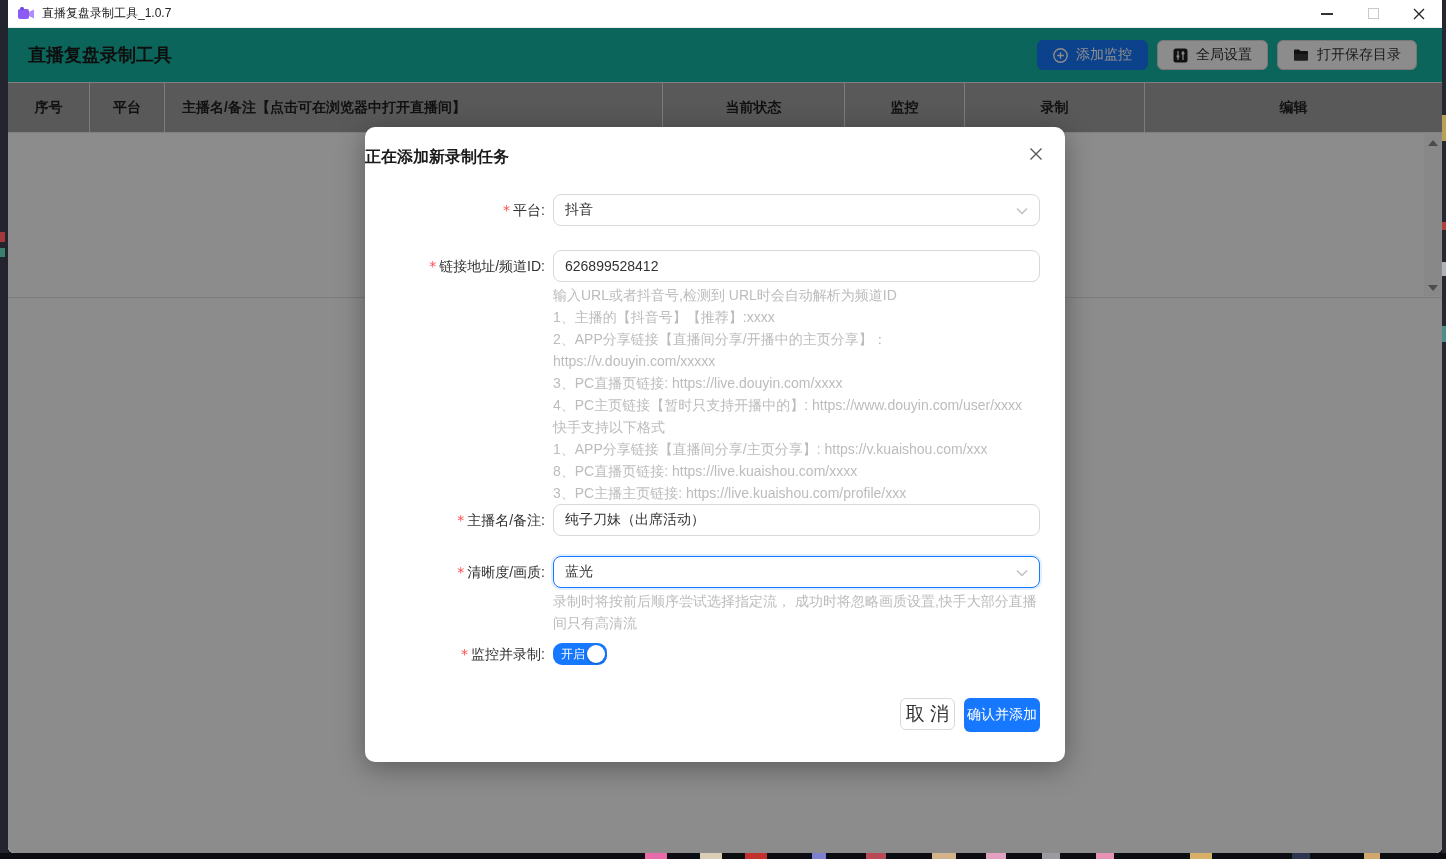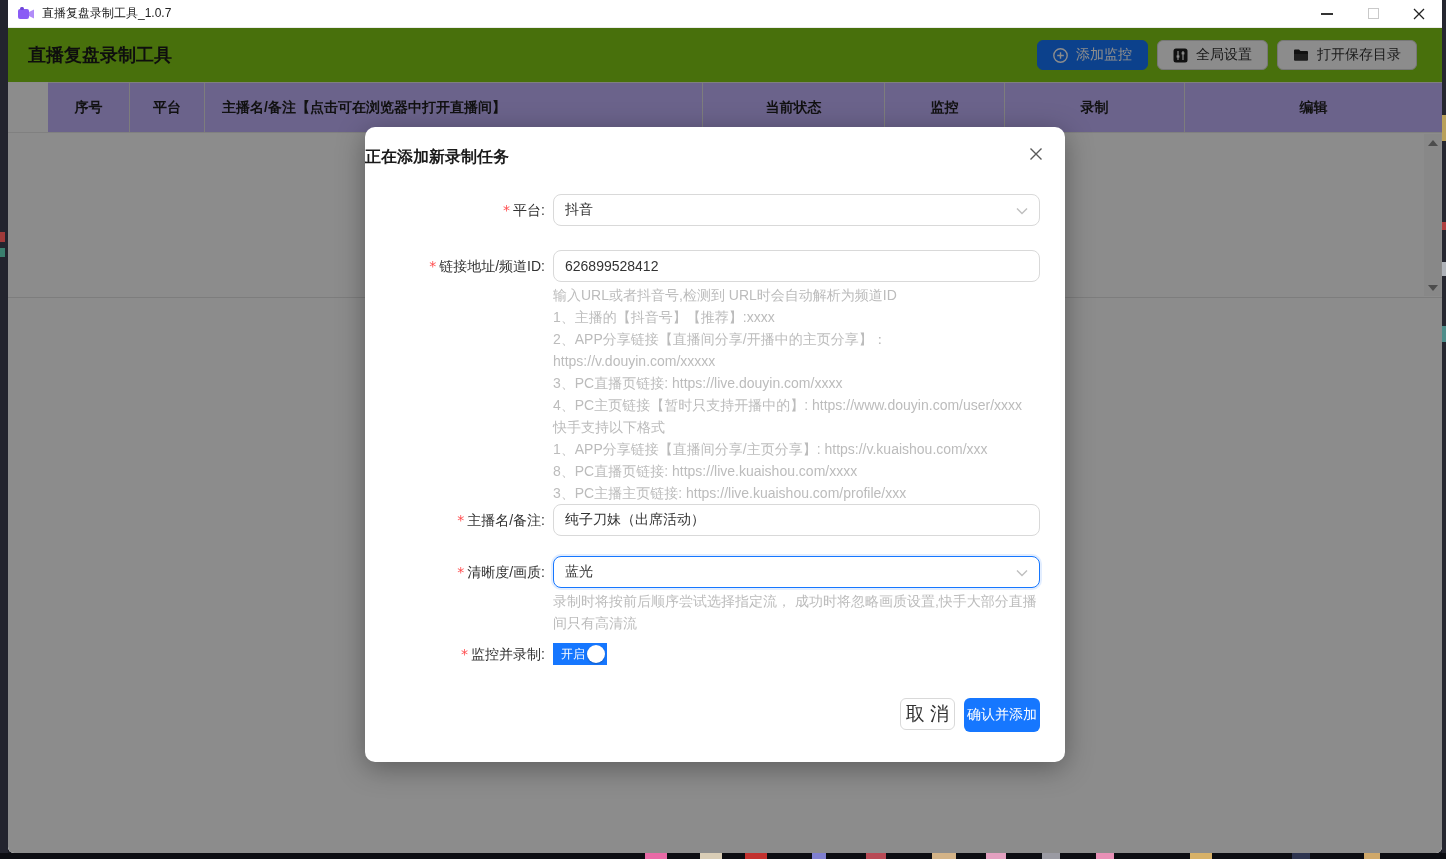--- a/index.html
+++ b/index.html
@@ -35,32 +35,32 @@
   .titlebar .title { font-size:12px; color:#222; }
   .win-controls { margin-left:auto; display:flex; height:100%; }
   .win-btn { width:46px; height:100%; display:flex; align-items:center; justify-content:center; }
   .glyph-min { width:12px; height:2px; background:#333; }
   .glyph-max { width:11px; height:11px; border:1px solid #c9c9c9; }
   .glyph-close svg { display:block; }
 
   .content { position:relative; height:825px; background:#fff; }
 
   
-  .appbar { height:54px; display:flex; align-items:center; padding:0 25px 0 20px; background:#84cc16; }
+  .appbar { height:54px; display:flex; align-items:center; padding:0 25px 0 20px; background:#14b8a6; }
   .appbar h1 { font-size:18px; font-weight:bold; color:#1a1a1a; }
   .appbar .btns { margin-left:auto; display:flex; gap:9px; }
   .btn { height:30px; display:inline-flex; align-items:center; gap:8px; padding:0 15px;
          border-radius:6px; font-size:14px; cursor:pointer; border:1px solid #d9d9d9;
          background:#fff; color:#333; }
   .btn.primary { background:#1677ff; border-color:#1677ff; color:#fff; }
   .btn svg { display:block; }
 
   
-  .table-head { display:flex; height:50px; border-top:1px solid #e8e8e8; background:#c4b5fd;
-                font-size:14px; font-weight:bold; color:#1f1f1f;margin-left:40px; }
+  .table-head { display:flex; height:50px; border-top:1px solid #e8e8e8; background:#a3a3a3;
+                font-size:14px; font-weight:bold; color:#1f1f1f; }
   .th { display:flex; align-items:center; justify-content:center; border-right:1px solid #e4e4e4; height:100%; }
   .th:last-child { border-right:none; }
   .th.c1 { width:82px; } .th.c2 { width:75px; }
   .th.c3 { width:498px; justify-content:flex-start; padding-left:17px; }
   .th.c4 { width:182px; } .th.c5 { width:120px; } .th.c6 { width:180px; }
   .th.c7 { flex:1; }
   .table-body { position:relative; height:166px; border-top:1px solid #eaeaea; border-bottom:1px solid #e4e4e4; background:#fff; }
   .vscroll { position:absolute; right:1px; top:1px; bottom:1px; width:17px; background:#f7f7f7; }
   .sb-arrow { position:absolute; left:0; width:17px; height:17px; display:flex; align-items:center; justify-content:center; }
   .sb-arrow.up { top:0; } .sb-arrow.down { bottom:0; }
@@ -86,21 +86,21 @@
                     display:flex; align-items:center; position:relative;
                     font-family:"Liberation Sans","DejaVu Sans",sans-serif; }
   input.input { outline:none; }
   .select .chev { position:absolute; right:11px; top:50%; transform:translateY(-50%); color:#bfbfbf; }
   .select.focused { border-color:#1677ff; box-shadow:0 0 0 2px rgba(22,119,255,0.12); }
   .help { color:#bcbcbc; line-height:22px; margin-top:2px; }
   .mb24 { margin-bottom:24px; }
   .mt20 { margin-top:20px; }
   .mt4  { margin-top:4px; }
   .toggle-row { align-items:center; }
-  .switch { position:relative; width:54px; height:22px; background:#1677ff; border-radius:0;
+  .switch { position:relative; width:54px; height:22px; background:#1677ff; border-radius:9px;
             display:inline-flex; align-items:center; cursor:pointer; }
   .switch .sw-label { color:#fff; font-size:12px; margin-left:8px; }
   .switch .knob { position:absolute; right:2px; top:2px; width:18px; height:18px; border-radius:50%;
                   background:#fff; box-shadow:0 1px 2px rgba(0,0,0,.25); }
   .modal-footer { display:flex; justify-content:flex-end; gap:9px; padding:28px 25px 0 0; }
   .btn-cancel { height:32px; padding:0 5px; border:1px solid #d9d9d9; border-radius:6px;
                 background:#fff; color:#333; font-size:19px; cursor:pointer;text-align:center; }
   .btn-confirm { height:34px; padding:0 3px; border:none; border-radius:6px; background:#1677ff;
                  color:#fff; font-size:14px; cursor:pointer; }
 </style>

